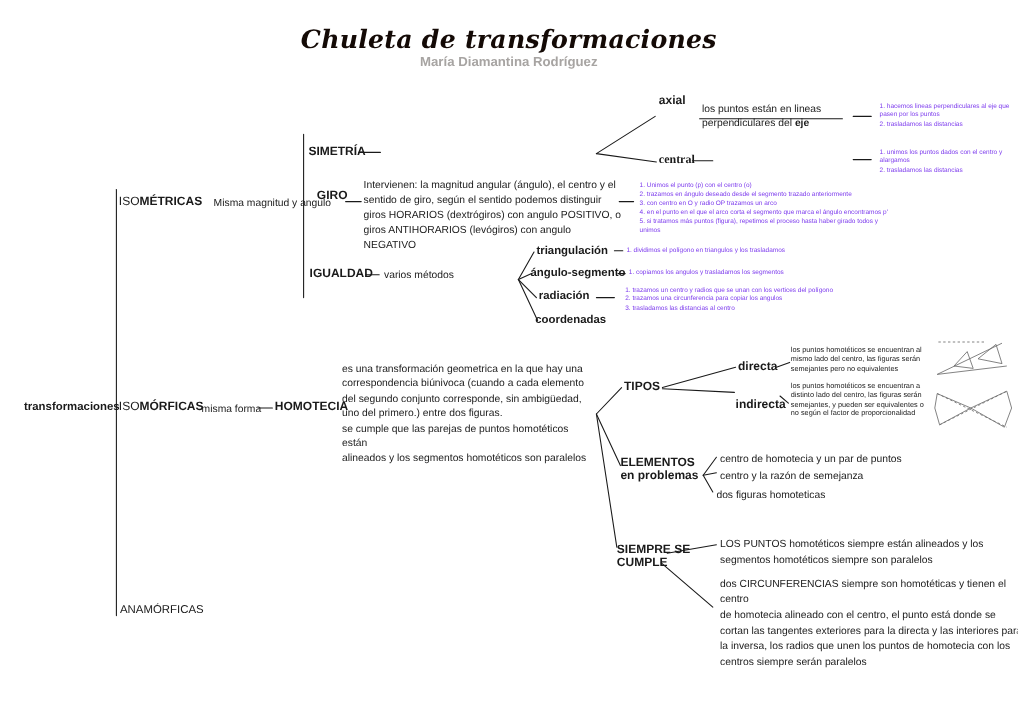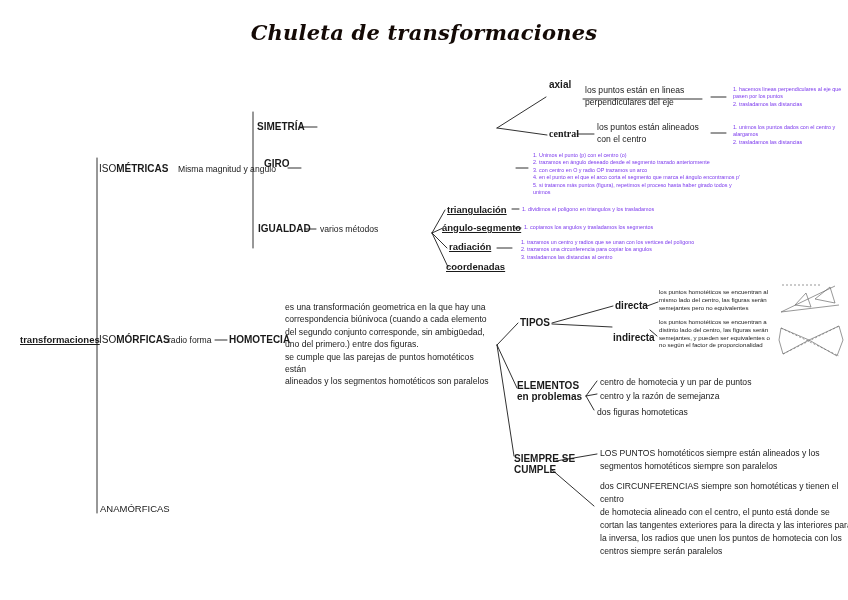--- a/index.html
+++ b/index.html
@@ -9,29 +9,29 @@
   }
   .abs{position:absolute;}
   #lines{position:absolute;left:0;top:0;z-index:0;}
   .txt{z-index:1;}
   .title{
     width:848px;text-align:center;font-family:"DejaVu Serif",serif;
     font-weight:bold;font-style:italic;font-size:21px;letter-spacing:.2px;color:#140a06;
   }
   .subtitle{width:848px;text-align:center;font-weight:bold;font-size:11px;color:#a7a4a2;}
   .lbl{font-weight:bold;font-size:10px;white-space:pre-line;}
-  .lbl-sm{font-weight:bold;font-size:9.5px;white-space:pre-line;text-decoration:underline;}
+  .lbl-sm{font-weight:bold;font-size:9.5px;white-space:pre-line;}
   .plain{font-size:8.6px;}
   .desc{font-size:8.6px;line-height:12.4px;white-space:pre-line;}
   .steps{font-size:5.4px;line-height:7.4px;white-space:pre-line;color:#7c3aed;}
   .tipo-desc{font-size:6.1px;line-height:7.8px;white-space:pre-line;color:#222;}
   .para{font-size:8.6px;line-height:13px;white-space:pre-line;}
   .mix .pre{font-weight:normal;}
   .mix .suf{font-weight:bold;}
-  .b{font-weight:normal;}
+  .b{font-weight:bold;}
 </style>
 </head>
 <body>
 
 <div id="canvas">
 
   <svg id="lines" width="848" height="600">
     <g stroke="#1a1a1a" stroke-width="0.9" fill="none" stroke-linecap="round">
 
       <path d="M97,158 V513"></path>
@@ -70,48 +70,51 @@
       <path d="M586,396 L597,381"></path>
       <path d="M586,396 L597,394"></path>
       <path d="M586,396 L594,410"></path>
 
       <path d="M556,461 L597,454"></path>
       <path d="M551,469 L594,506"></path>
     </g>
   </svg>
 
   <div class="abs txt title" style="top:20px;left:0;">Chuleta de transformaciones</div>
+  <div class="abs txt subtitle" style="top:46px;left:0;">María Diamantina Rodríguez</div>
 
   <div class="abs txt lbl-sm" style="top:334px;left:20px;">transformaciones</div>
 
   <div class="abs txt mix" style="top:163px;left:99px;font-size:10px;"><span class="pre">ISO</span><span class="suf">MÉTRICAS</span></div>
   <div class="abs txt plain" style="top:164px;left:178px;">Misma magnitud y angulo</div>
 
   <div class="abs txt mix" style="top:334px;left:99px;font-size:10px;"><span class="pre">ISO</span><span class="suf">MÓRFICAS</span></div>
-  <div class="abs txt plain" style="top:335px;left:168px;">radio forma</div>
+  <div class="abs txt plain" style="top:335px;left:168px;">misma forma</div>
 
   <div class="abs txt" style="top:503px;left:100px;font-size:9.5px;">ANAMÓRFICAS</div>
 
   <div class="abs txt lbl" style="top:121px;left:257px;">SIMETRÍA</div>
 
   <div class="abs txt lbl" style="top:79px;left:549px;">axial</div>
   <div class="abs txt desc" style="top:84px;left:585px;width:130px;"><span>los puntos están en lineas
 perpendiculares del </span><span class="b">eje</span></div>
   <div class="abs txt steps" style="top:86px;left:733px;width:118px;">1. hacemos lineas perpendiculares al eje que
 pasen por los puntos
 2. trasladamos las distancias</div>
 
   <div class="abs txt lbl" style="top:128px;left:549px;font-family:Liberation Serif, serif;">central</div>
-  <div class="abs txt desc" style="top:121px;left:597px;width:130px;"><span>los puntos están alineados
-con el </span><span class="b">centro</span></div>
   <div class="abs txt steps" style="top:124px;left:733px;width:118px;">1. unimos los puntos dados con el centro y
 alargamos
 2. trasladamos las distancias</div>
 
   <div class="abs txt lbl" style="top:158px;left:264px;">GIRO</div>
+  <div class="abs txt desc" style="top:148px;left:303px;width:215px;">Intervienen: la magnitud angular (ángulo), el centro y el
+sentido de giro, según el sentido podemos distinguir
+giros HORARIOS (dextrógiros) con angulo POSITIVO, o
+giros ANTIHORARIOS (levógiros) con angulo NEGATIVO</div>
   <div class="abs txt steps" style="top:152px;left:533px;width:235px;">1. Unimos el punto (p) con el centro (o)
 2. trazamos en ángulo deseado desde el segmento trazado anteriormente
 3. con centro en O y radio OP trazamos un arco
 4. en el punto en el que el arco corta el segmento que marca el ángulo encontramos p'
 5. si tratamos más puntos (figura), repetimos el proceso hasta haber girado todos y
 unimos</div>
 
   <div class="abs txt lbl" style="top:223px;left:258px;">IGUALDAD</div>
   <div class="abs txt plain" style="top:224px;left:320px;">varios métodos</div>
 

